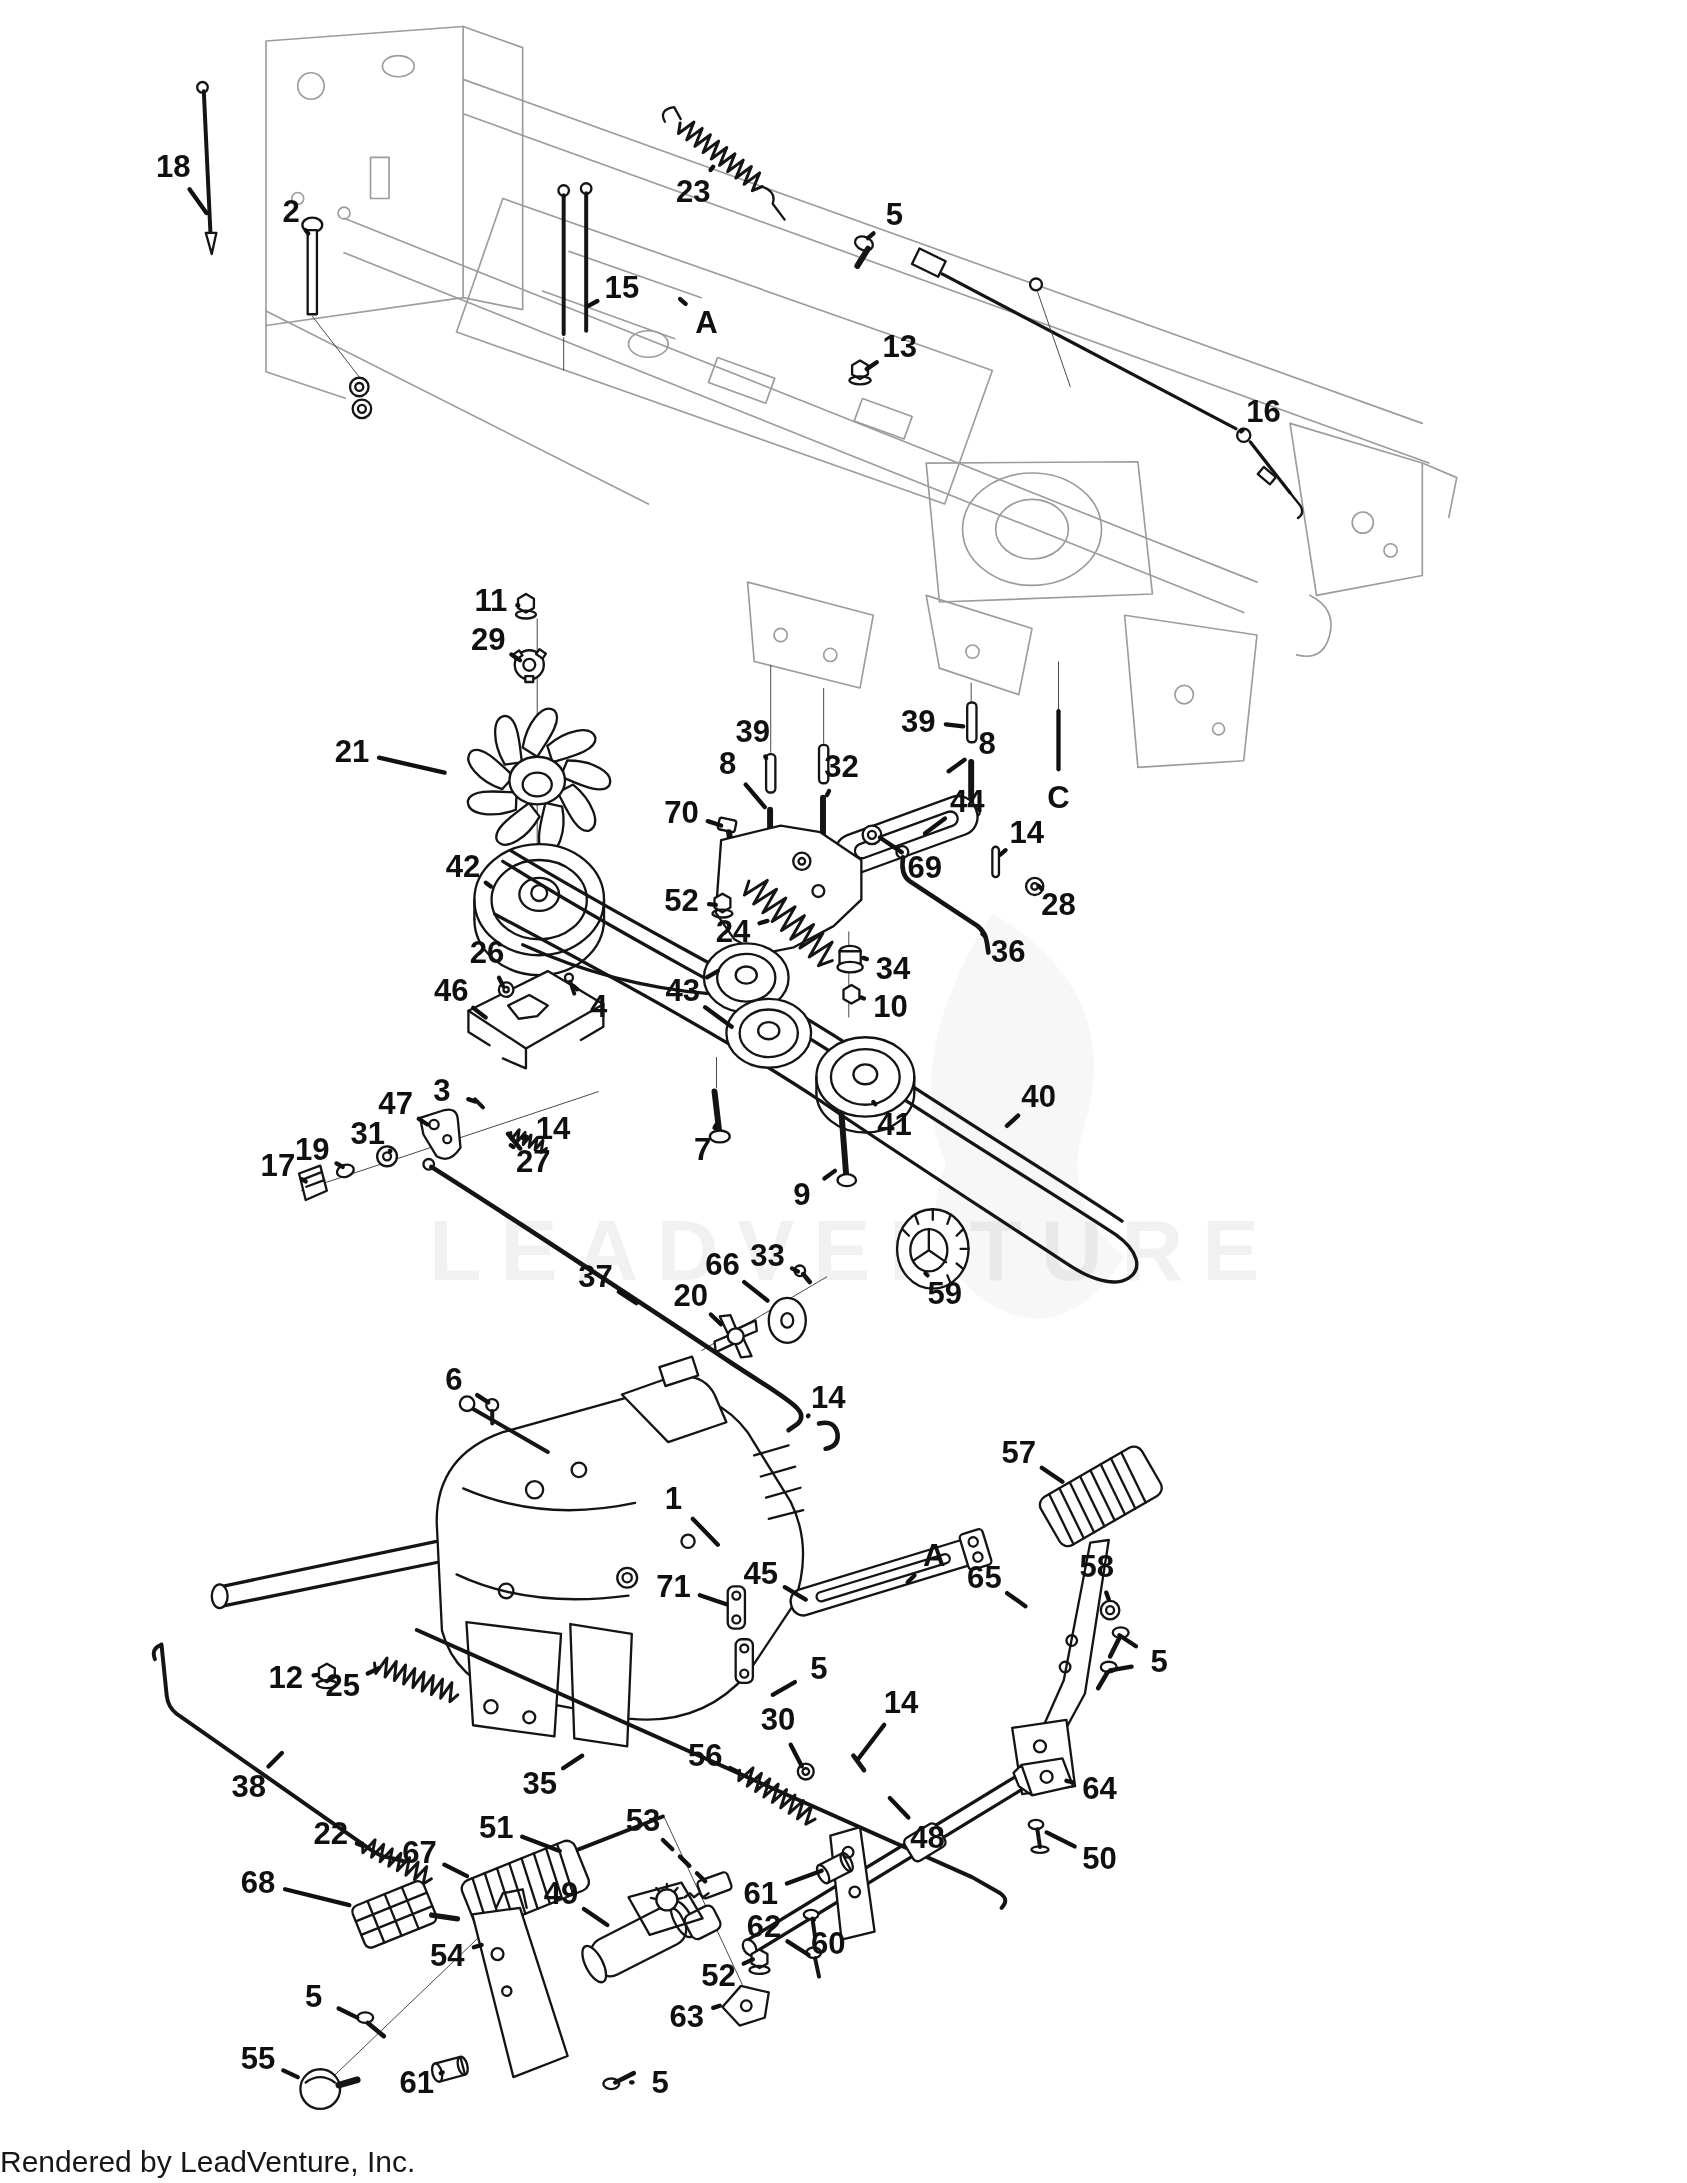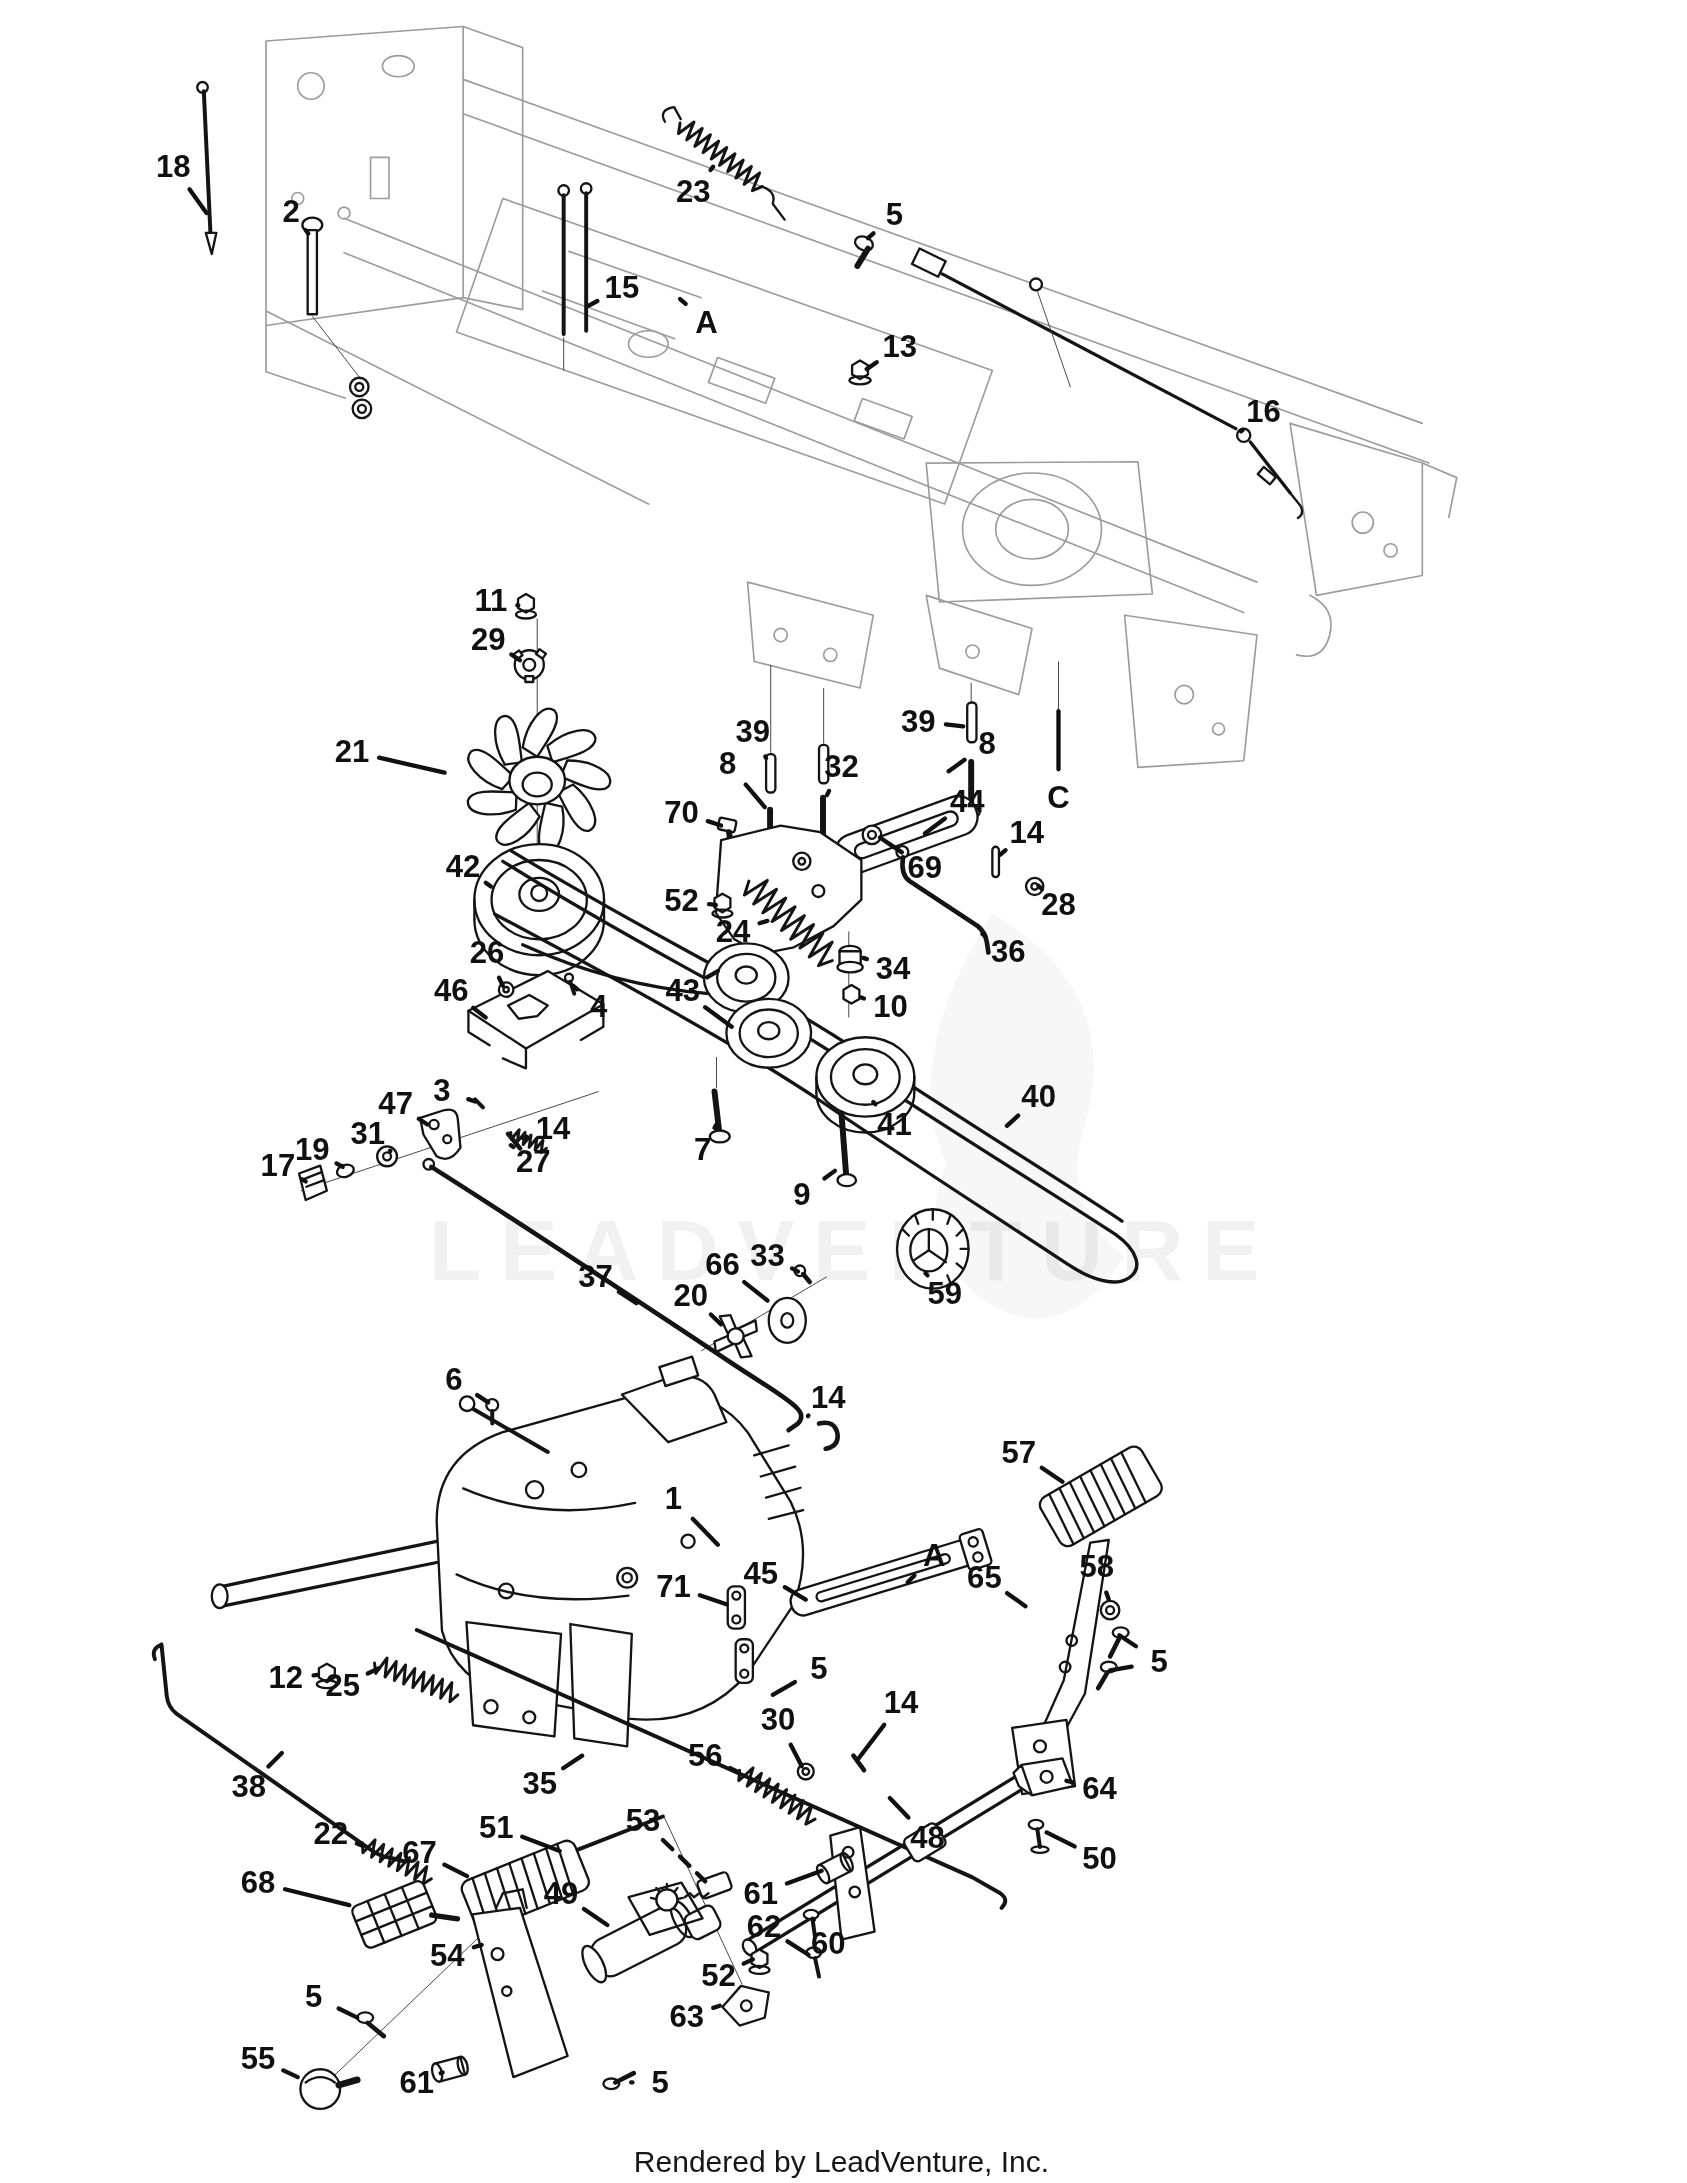--- a/index.html
+++ b/index.html
@@ -12,21 +12,21 @@
   .rod{stroke:var(--ink,#141414);stroke-width:7;fill:none;stroke-linejoin:round;stroke-linecap:round;}
   .rod6{stroke:var(--ink,#141414);stroke-width:6;fill:none;stroke-linejoin:round;stroke-linecap:round;}
   .bolt{stroke:var(--ink,#141414);stroke-width:9;fill:none;stroke-linecap:round;}
   .thin{stroke:#3a3a3a;stroke-width:1.4;fill:none;}
   .coil{stroke:var(--ink,#141414);stroke-width:4.5;fill:none;stroke-linejoin:round;stroke-linecap:round;}
   .lbl{font-family:"Liberation Sans",sans-serif;font-weight:700;font-size:47px;fill:#101010;}
   .leader{stroke:#101010;stroke-width:6.5;stroke-linecap:round;fill:none;}
   .wm{font-family:"Liberation Sans",sans-serif;font-weight:700;font-size:130px;letter-spacing:28px;
       fill:#000;fill-opacity:0.055;}
   .wm-flame{fill:#000;fill-opacity:0.03;}
-  .footer{position:absolute;left:0;right:4px;top:2145px;text-align:center;font-size:30px;color:#161616;
+  .footer{position:absolute;left:0;right:4px;top:2145px;text-align:left;font-size:30px;color:#161616;
           font-family:"Liberation Sans",sans-serif;}
 </style>
 </head>
 <body>
 
 <div class="page" style="--ink: #141414; --frame: #9c9c9c; --paper: #ffffff;">
 <svg width="1687" height="2183" viewBox="0 0 2550 3300">
 
   <g>
     <path class="wm-flame" d="M1500,1380 Q1700,1500 1640,1700 Q1600,1820 1700,1900 Q1600,2050 1480,1960 Q1380,1880 1430,1760 Q1360,1600 1500,1380 Z M1560,1500 Q1640,1580 1600,1680 Q1560,1760 1600,1840 Q1540,1900 1500,1840 Q1460,1760 1500,1660 Q1480,1560 1560,1500 Z"></path>

